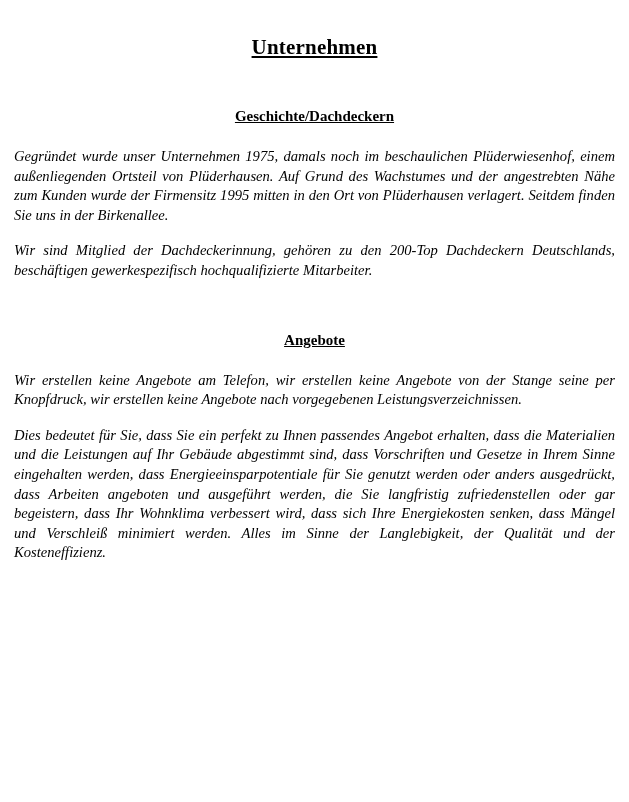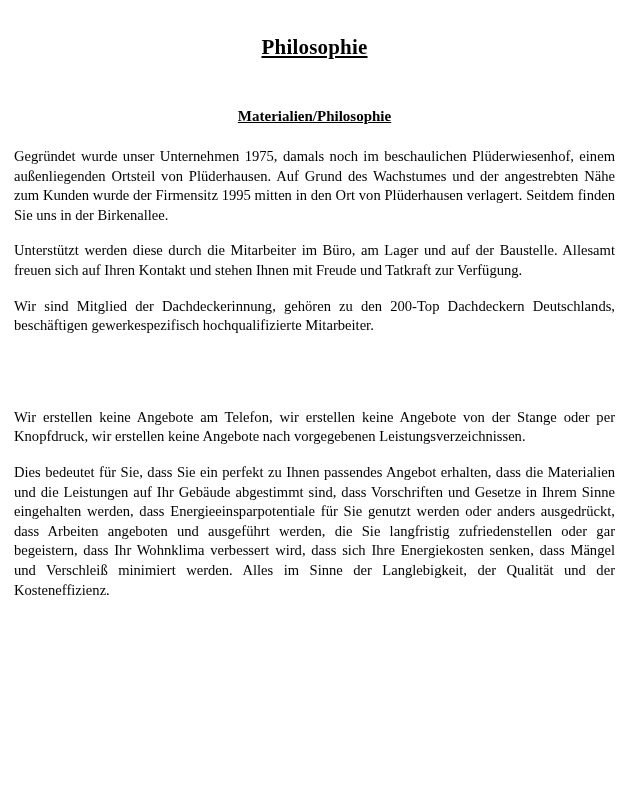--- a/index.html
+++ b/index.html
@@ -49,50 +49,51 @@
   }
   .gap-after-angebote {
     height: 22px;
   }
   p.para {
     font-size: 14.6px;
     line-height: 19.6px;
     text-align: justify;
     margin: 0 0 16px 0;
     hyphens: none;
+    font-style: italic;
   }
   p.para:last-child {
     margin-bottom: 0;
   }
   .body-block {
     padding: 0 2px;
   }
 </style>
 </head>
 <body>
 
 <div class="page">
 
-  <h1 class="doc-title">Philosophie</h1>
+  <h1 class="doc-title">Unternehmen</h1>
 
   <div class="gap-after-title"></div>
 
-  <h2 class="section-heading">Materialien/Philosophie</h2>
+  <h2 class="section-heading">Geschichte/Dachdeckern</h2>
 
   <div class="gap-after-heading-1"></div>
 
   <div class="body-block">
     <p class="para">Gegründet wurde unser Unternehmen 1975, damals noch im beschaulichen Plüderwiesenhof, einem außenliegenden Ortsteil von Plüderhausen. Auf Grund des Wachstumes und der angestrebten Nähe zum Kunden wurde der Firmensitz 1995 mitten in den Ort von Plüderhausen verlagert. Seitdem finden Sie uns in der Birkenallee.</p>
-    <p class="para">Unterstützt werden diese durch die Mitarbeiter im Büro, am Lager und auf der Baustelle. Allesamt freuen sich auf Ihren Kontakt und stehen Ihnen mit Freude und Tatkraft zur Verfügung.</p>
     <p class="para">Wir sind Mitglied der Dachdeckerinnung, gehören zu den 200-Top Dachdeckern Deutschlands, beschäftigen gewerkespezifisch hochqualifizierte Mitarbeiter.</p>
   </div>
 
   <div class="gap-before-angebote"></div>
 
+  <h2 class="section-heading">Angebote</h2>
 
   <div class="gap-after-angebote"></div>
 
   <div class="body-block">
-    <p class="para">Wir erstellen keine Angebote am Telefon, wir erstellen keine Angebote von der Stange oder per Knopfdruck, wir erstellen keine Angebote nach vorgegebenen Leistungsverzeichnissen.</p>
+    <p class="para">Wir erstellen keine Angebote am Telefon, wir erstellen keine Angebote von der Stange seine per Knopfdruck, wir erstellen keine Angebote nach vorgegebenen Leistungsverzeichnissen.</p>
     <p class="para">Dies bedeutet für Sie, dass Sie ein perfekt zu Ihnen passendes Angebot erhalten, dass die Materialien und die Leistungen auf Ihr Gebäude abgestimmt sind, dass Vorschriften und Gesetze in Ihrem Sinne eingehalten werden, dass Energieeinsparpotentiale für Sie genutzt werden oder anders ausgedrückt, dass Arbeiten angeboten und ausgeführt werden, die Sie langfristig zufriedenstellen oder gar begeistern, dass Ihr Wohnklima verbessert wird, dass sich Ihre Energiekosten senken, dass Mängel und Verschleiß minimiert werden. Alles im Sinne der Langlebigkeit, der Qualität und der Kosteneffizienz.</p>
   </div>
 
 </div>
 
 </body></html>

